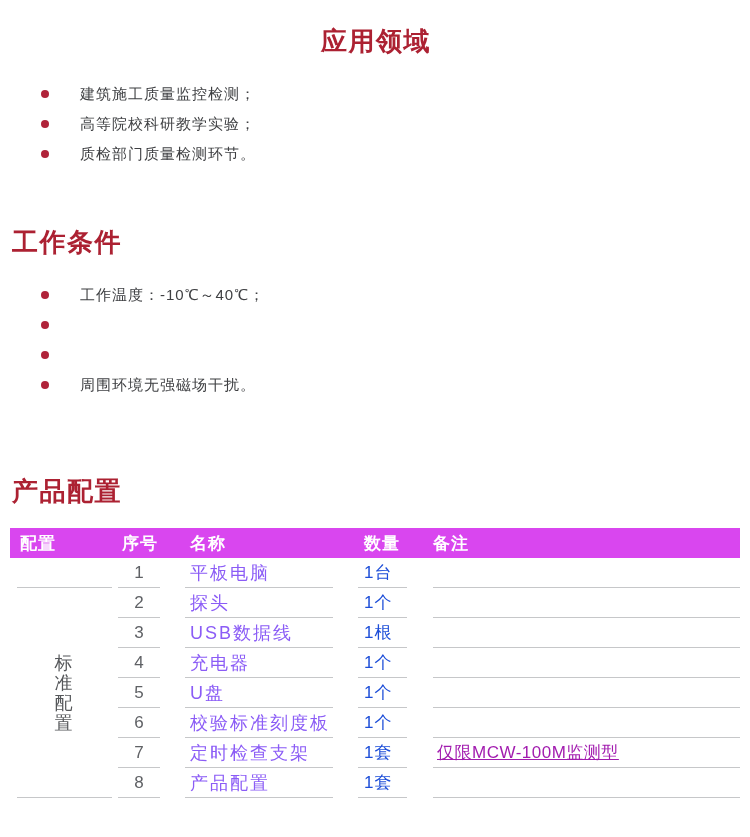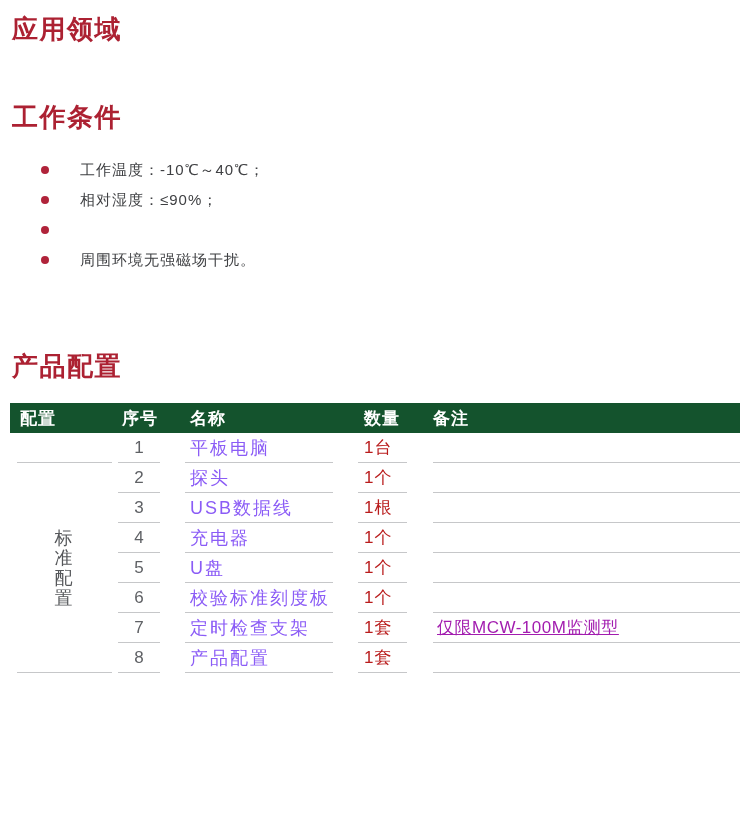--- a/index.html
+++ b/index.html
@@ -16,21 +16,21 @@
   
   .section-title {
     margin: 0;
     padding-left: 2px;
     font-size: 26px;
     line-height: 30px;
     font-weight: 700;
     letter-spacing: 1.5px;
     color: #AC2132;
   }
-  .section-title.first { margin-top: 14px; }
+  .section-title.first { margin-top: 26px; text-align: center; }
   .section-title.second { margin-top: 58px; }
   .section-title.third { margin-top: 76px; }
 
   
   .bullet-list {
     list-style: none;
     margin: 23px 0 0 0;
     padding: 0;
   }
   .bullet-list li {
@@ -56,21 +56,21 @@
 
   
   table.config-table {
     margin-top: 22px;
     width: 730px;
     border-collapse: collapse;
     table-layout: fixed;
   }
   .config-table thead th {
     height: 30px;
-    background: #14532d;
+    background: #d946ef;
     color: #ffffff;
     font-size: 17px;
     font-weight: 700;
     letter-spacing: 1px;
     text-align: left;
     padding: 0;
     vertical-align: middle;
   }
   .config-table thead th.h-config { padding-left: 10px; }
   .config-table thead th.h-no     { padding-left: 10px; }
@@ -117,48 +117,61 @@
     font-size: 18px;
     letter-spacing: 2px;
     color: #8b5cf6;
   }
   td.c-qty .cl {
     margin-left: 8px;
     margin-right: 13px;
     padding-left: 6px;
     font-size: 17px;
     letter-spacing: 1px;
-    color: #b91c1c;
+    color: #1d4ed8;
   }
   td.c-remark .cl {
     margin-left: 13px;
     margin-right: 0;
     padding-left: 4px;
     font-size: 17px;
     letter-spacing: 0.5px;
     color: #a21caf;
     text-decoration: underline;
   }
 </style>
 </head>
 <body>
 
 <div class="page">
 
   <h2 class="section-title first">应用领域</h2>
+  <ul class="bullet-list">
+    <li>
+      <span class="dot"></span>
+      <span>建筑施工质量监控检测；</span>
+    </li>
+    <li>
+      <span class="dot"></span>
+      <span>高等院校科研教学实验；</span>
+    </li>
+    <li>
+      <span class="dot"></span>
+      <span>质检部门质量检测环节。</span>
+    </li>
+  </ul>
 
   <h2 class="section-title second">工作条件</h2>
   <ul class="bullet-list">
     <li>
       <span class="dot"></span>
       <span>工作温度：-10℃～40℃；</span>
     </li>
     <li>
       <span class="dot"></span>
-      <span>相对湿度：≤90%；</span>
     </li>
     <li>
       <span class="dot"></span>
     </li>
     <li>
       <span class="dot"></span>
       <span>周围环境无强磁场干扰。</span>
     </li>
   </ul>
 

